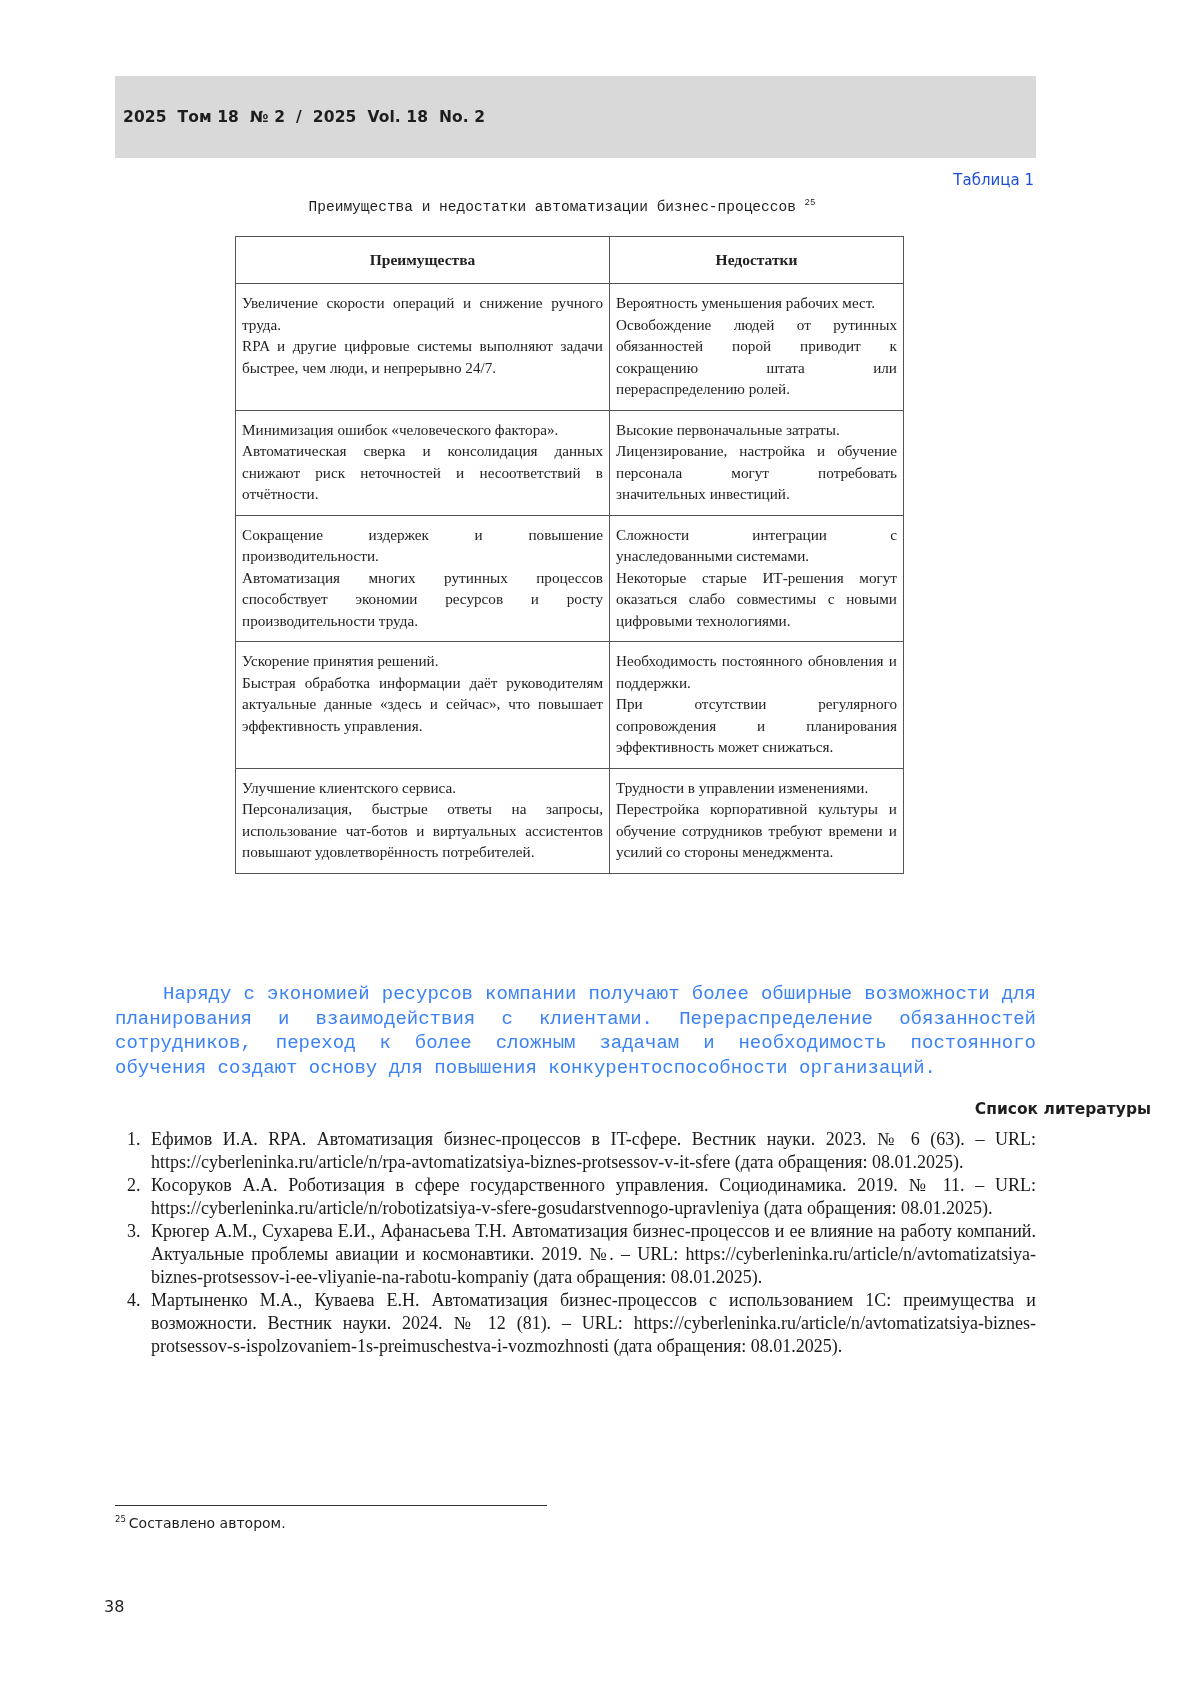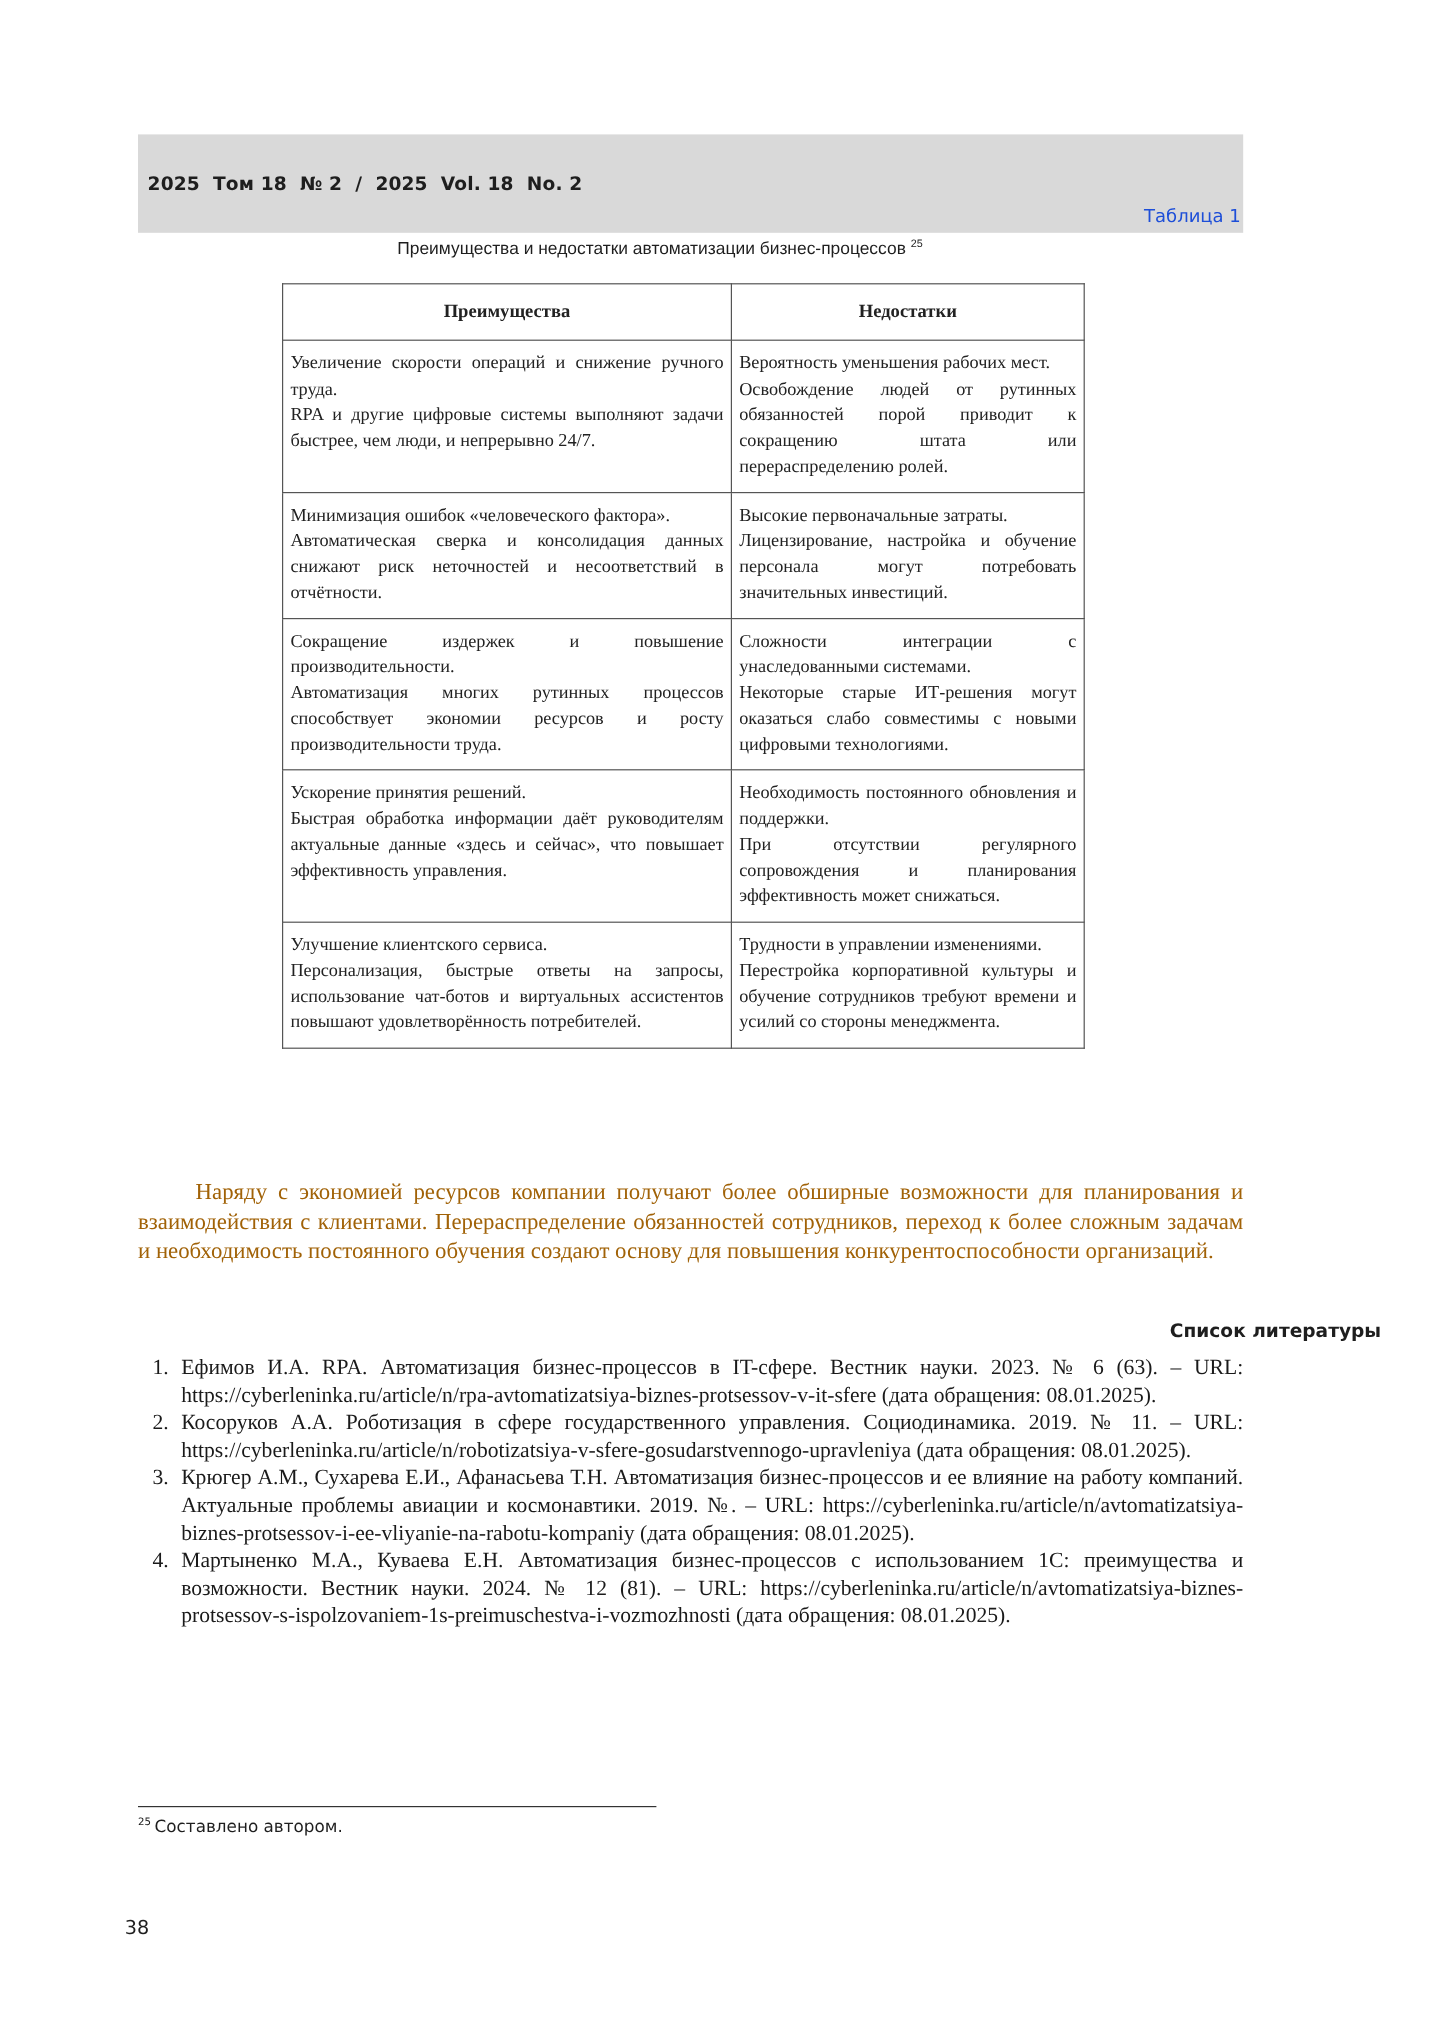--- a/index.html
+++ b/index.html
@@ -1,46 +1,46 @@
 <!DOCTYPE html>
 <html><head>
 <meta charset="utf-8">
 <style>
   html, body { margin: 0; padding: 0; background: #ffffff; }
   body { width: 1200px; height: 1697px; position: relative; overflow: hidden; color: #1a1a1a; }
   .header-bar {
     position: absolute; left: 115px; top: 76px; width: 921px; height: 82px;
     background: #d9d9d9; display: flex; align-items: center; justify-content: space-between;
     padding: 0 8px; box-sizing: border-box;
-    font-family: "DejaVu Sans", sans-serif; font-weight: bold; font-size: 15.5px; color: #1e1e1e; margin-top: 36px;
+    font-family: "DejaVu Sans", sans-serif; font-weight: bold; font-size: 15.5px; color: #1e1e1e;
   }
   .header-bar .left, .header-bar .right { white-space: pre; letter-spacing: 0.1px; }
   .table-label {
     position: absolute; right: 166px; top: 171px; font-family: "DejaVu Sans", sans-serif;
     font-size: 15px; color: #1d4ed8;
   }
   .table-caption {
-    position: absolute; left: 0; width: 1100px; top: 198px; text-align: center;
-    font-family: Liberation Sans, sans-serif; font-size: 14.5px; color: #1e1e1e;
+    position: absolute; left: 12px; width: 1100px; top: 198px; text-align: center;
+    font-family: Liberation Mono, monospace; font-size: 14.5px; color: #1e1e1e;
   }
   .table-caption sup { font-size: 9px; vertical-align: 6px; }
   table.main {
     position: absolute; left: 235px; top: 236px; width: 669px;
     border-collapse: collapse; font-family: "Liberation Serif", serif; font-size: 15.2px; line-height: 21.5px;
     color: #222;
   }
   table.main th, table.main td { border: 1.3px solid #555; vertical-align: top; }
   table.main th { height: 44px; font-weight: bold; font-size: 15.5px; vertical-align: middle; }
   table.main td { padding: 8px 6px 10px 6px; text-align: justify; }
   table.main td.left { width: 361px; }
   table.main td p { margin: 0; text-align: justify; text-align-last: left; }
   .body-para {
     position: absolute; left: 115px; top: 982px; width: 921px;
-    font-family: Liberation Serif, serif; font-size: 19px; line-height: 24.6px; text-align: justify;
-    text-indent: 48px; color: #a16207; margin: 0;
+    font-family: Liberation Mono, monospace; font-size: 19px; line-height: 24.6px; text-align: justify;
+    text-indent: 48px; color: #3b82f6; margin: 0;
   }
   .refs-title {
     position: absolute; left: 0; width: 1151px; top: 1100px; text-align: right;
     font-family: "DejaVu Sans", sans-serif; font-weight: bold; font-size: 15.5px; color: #1e1e1e;
   }
   ol.refs {
     position: absolute; left: 115px; top: 1128px; width: 921px; margin: 0; padding: 0 0 0 36px;
     box-sizing: border-box; font-family: "Liberation Serif", serif; font-size: 18px; line-height: 23px;
     color: #1a1a1a; list-style: none;
   }

